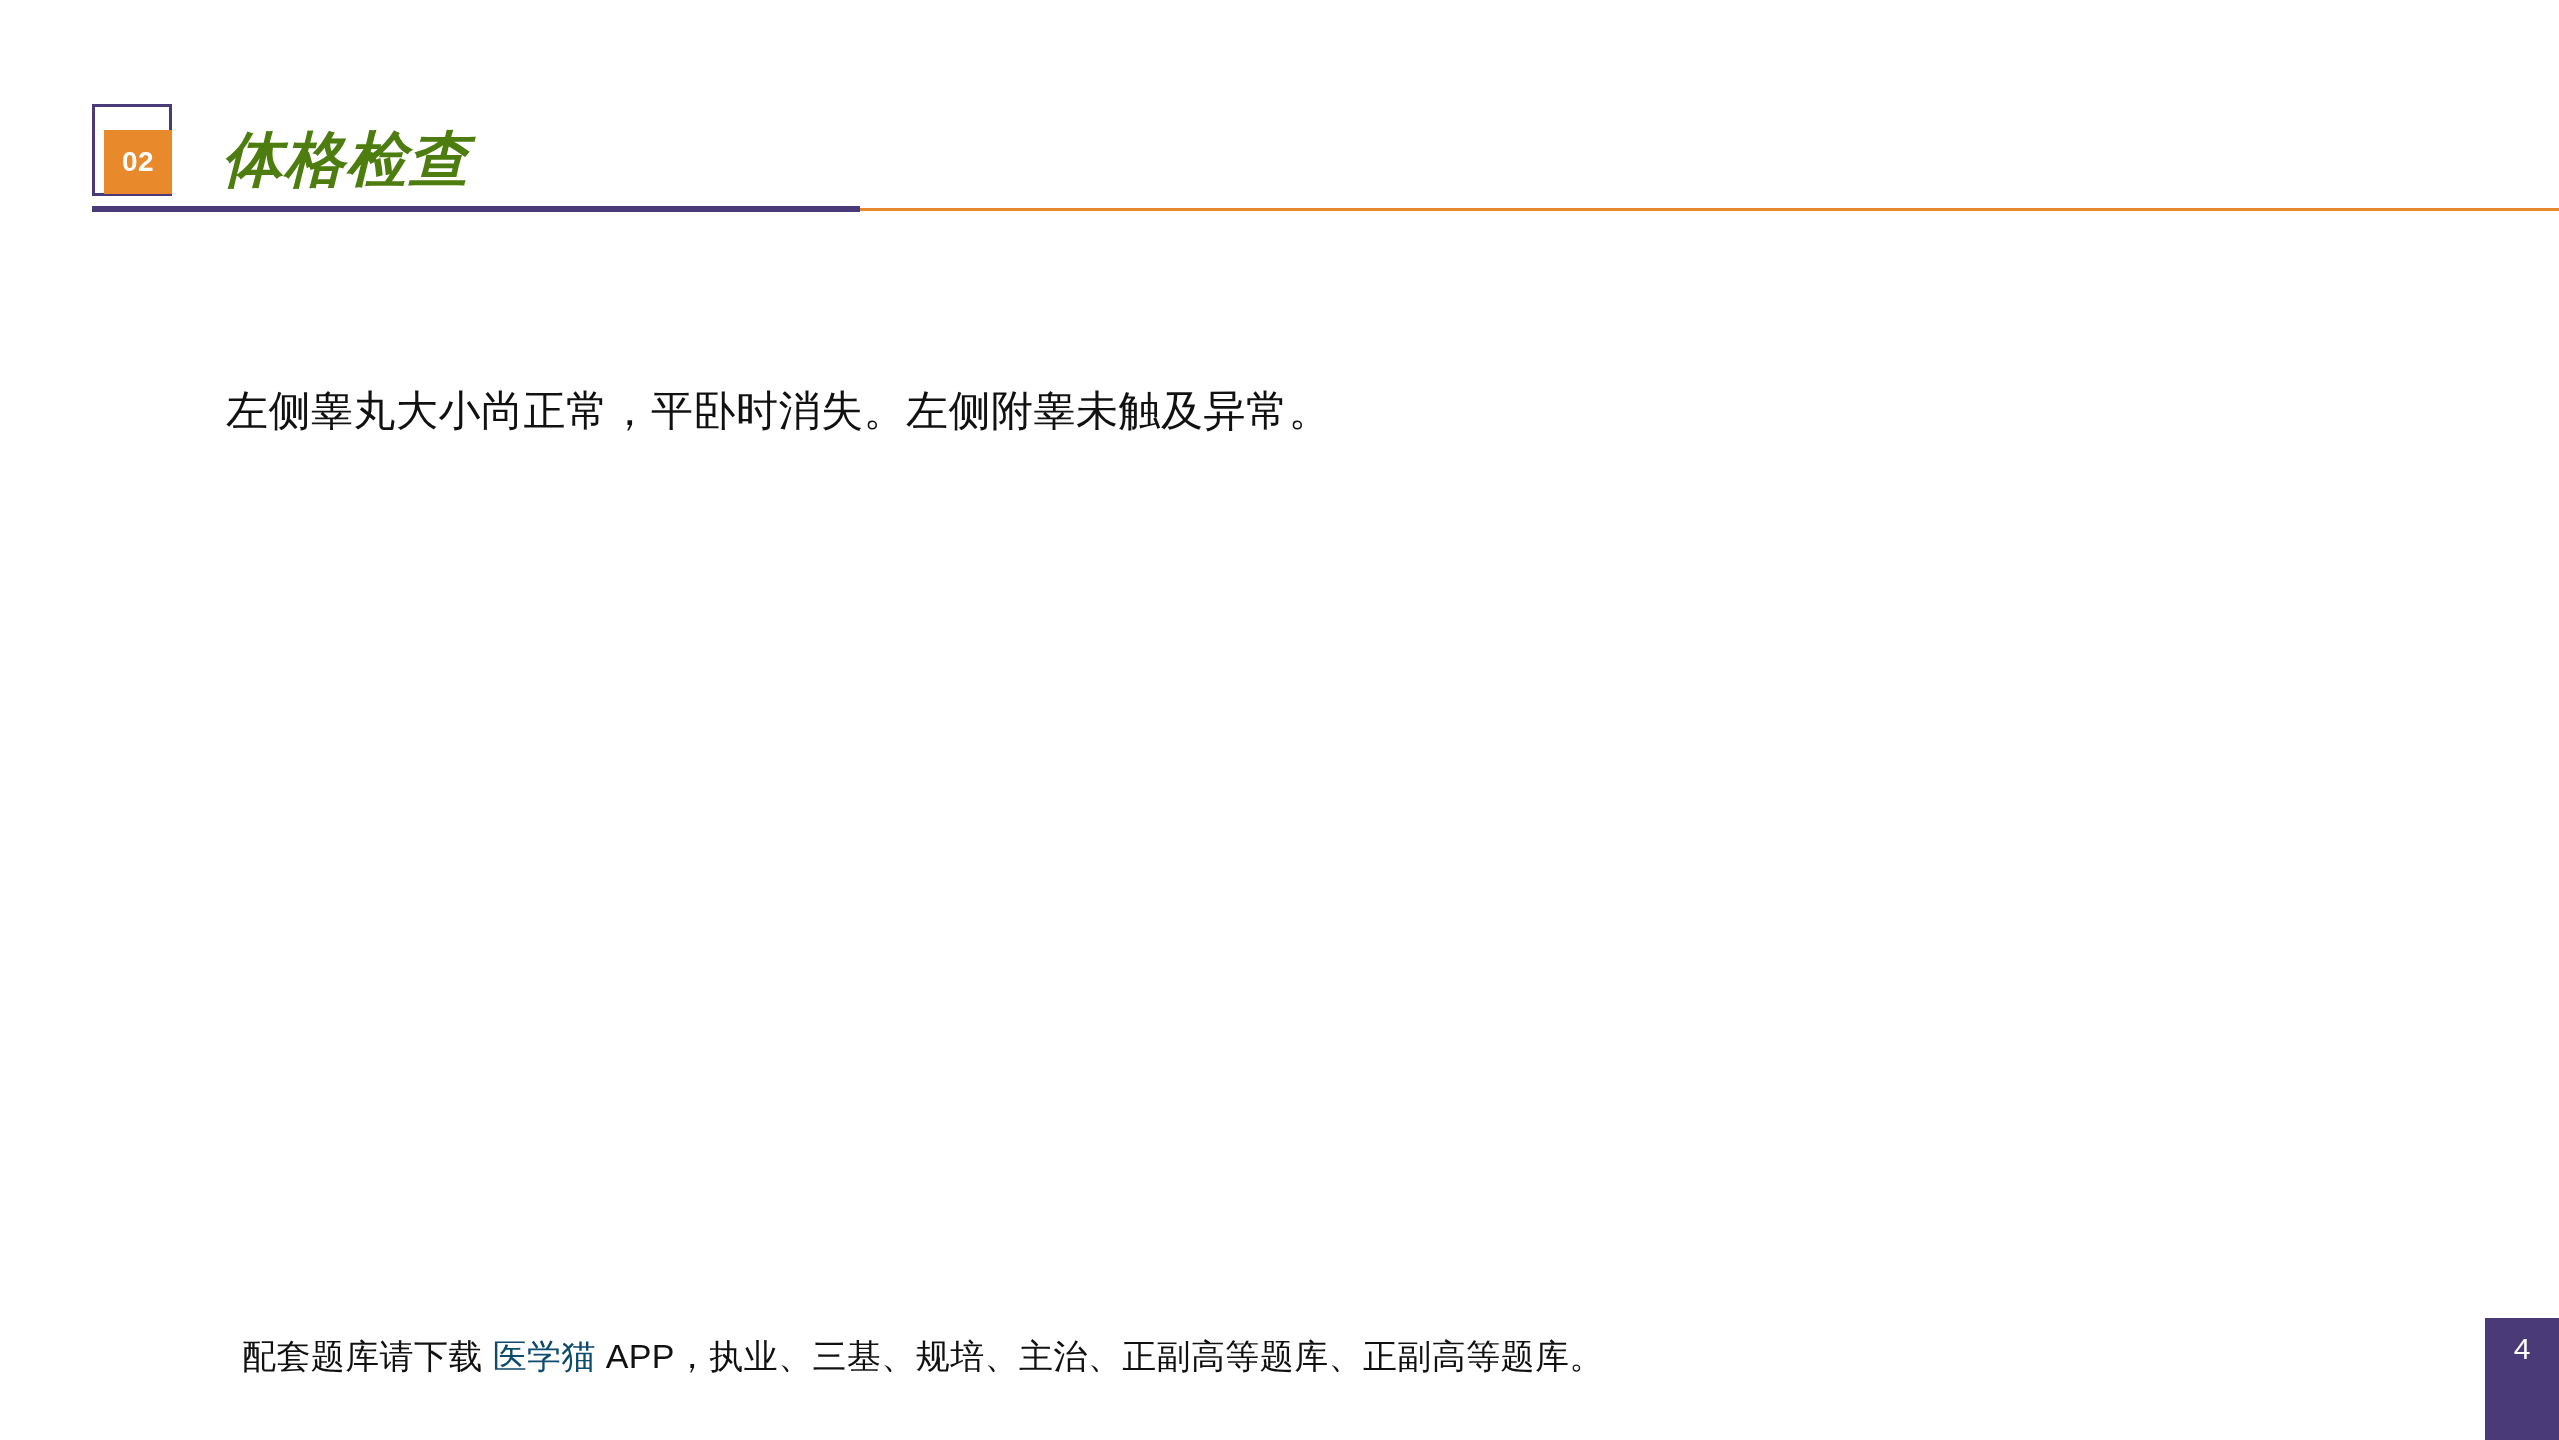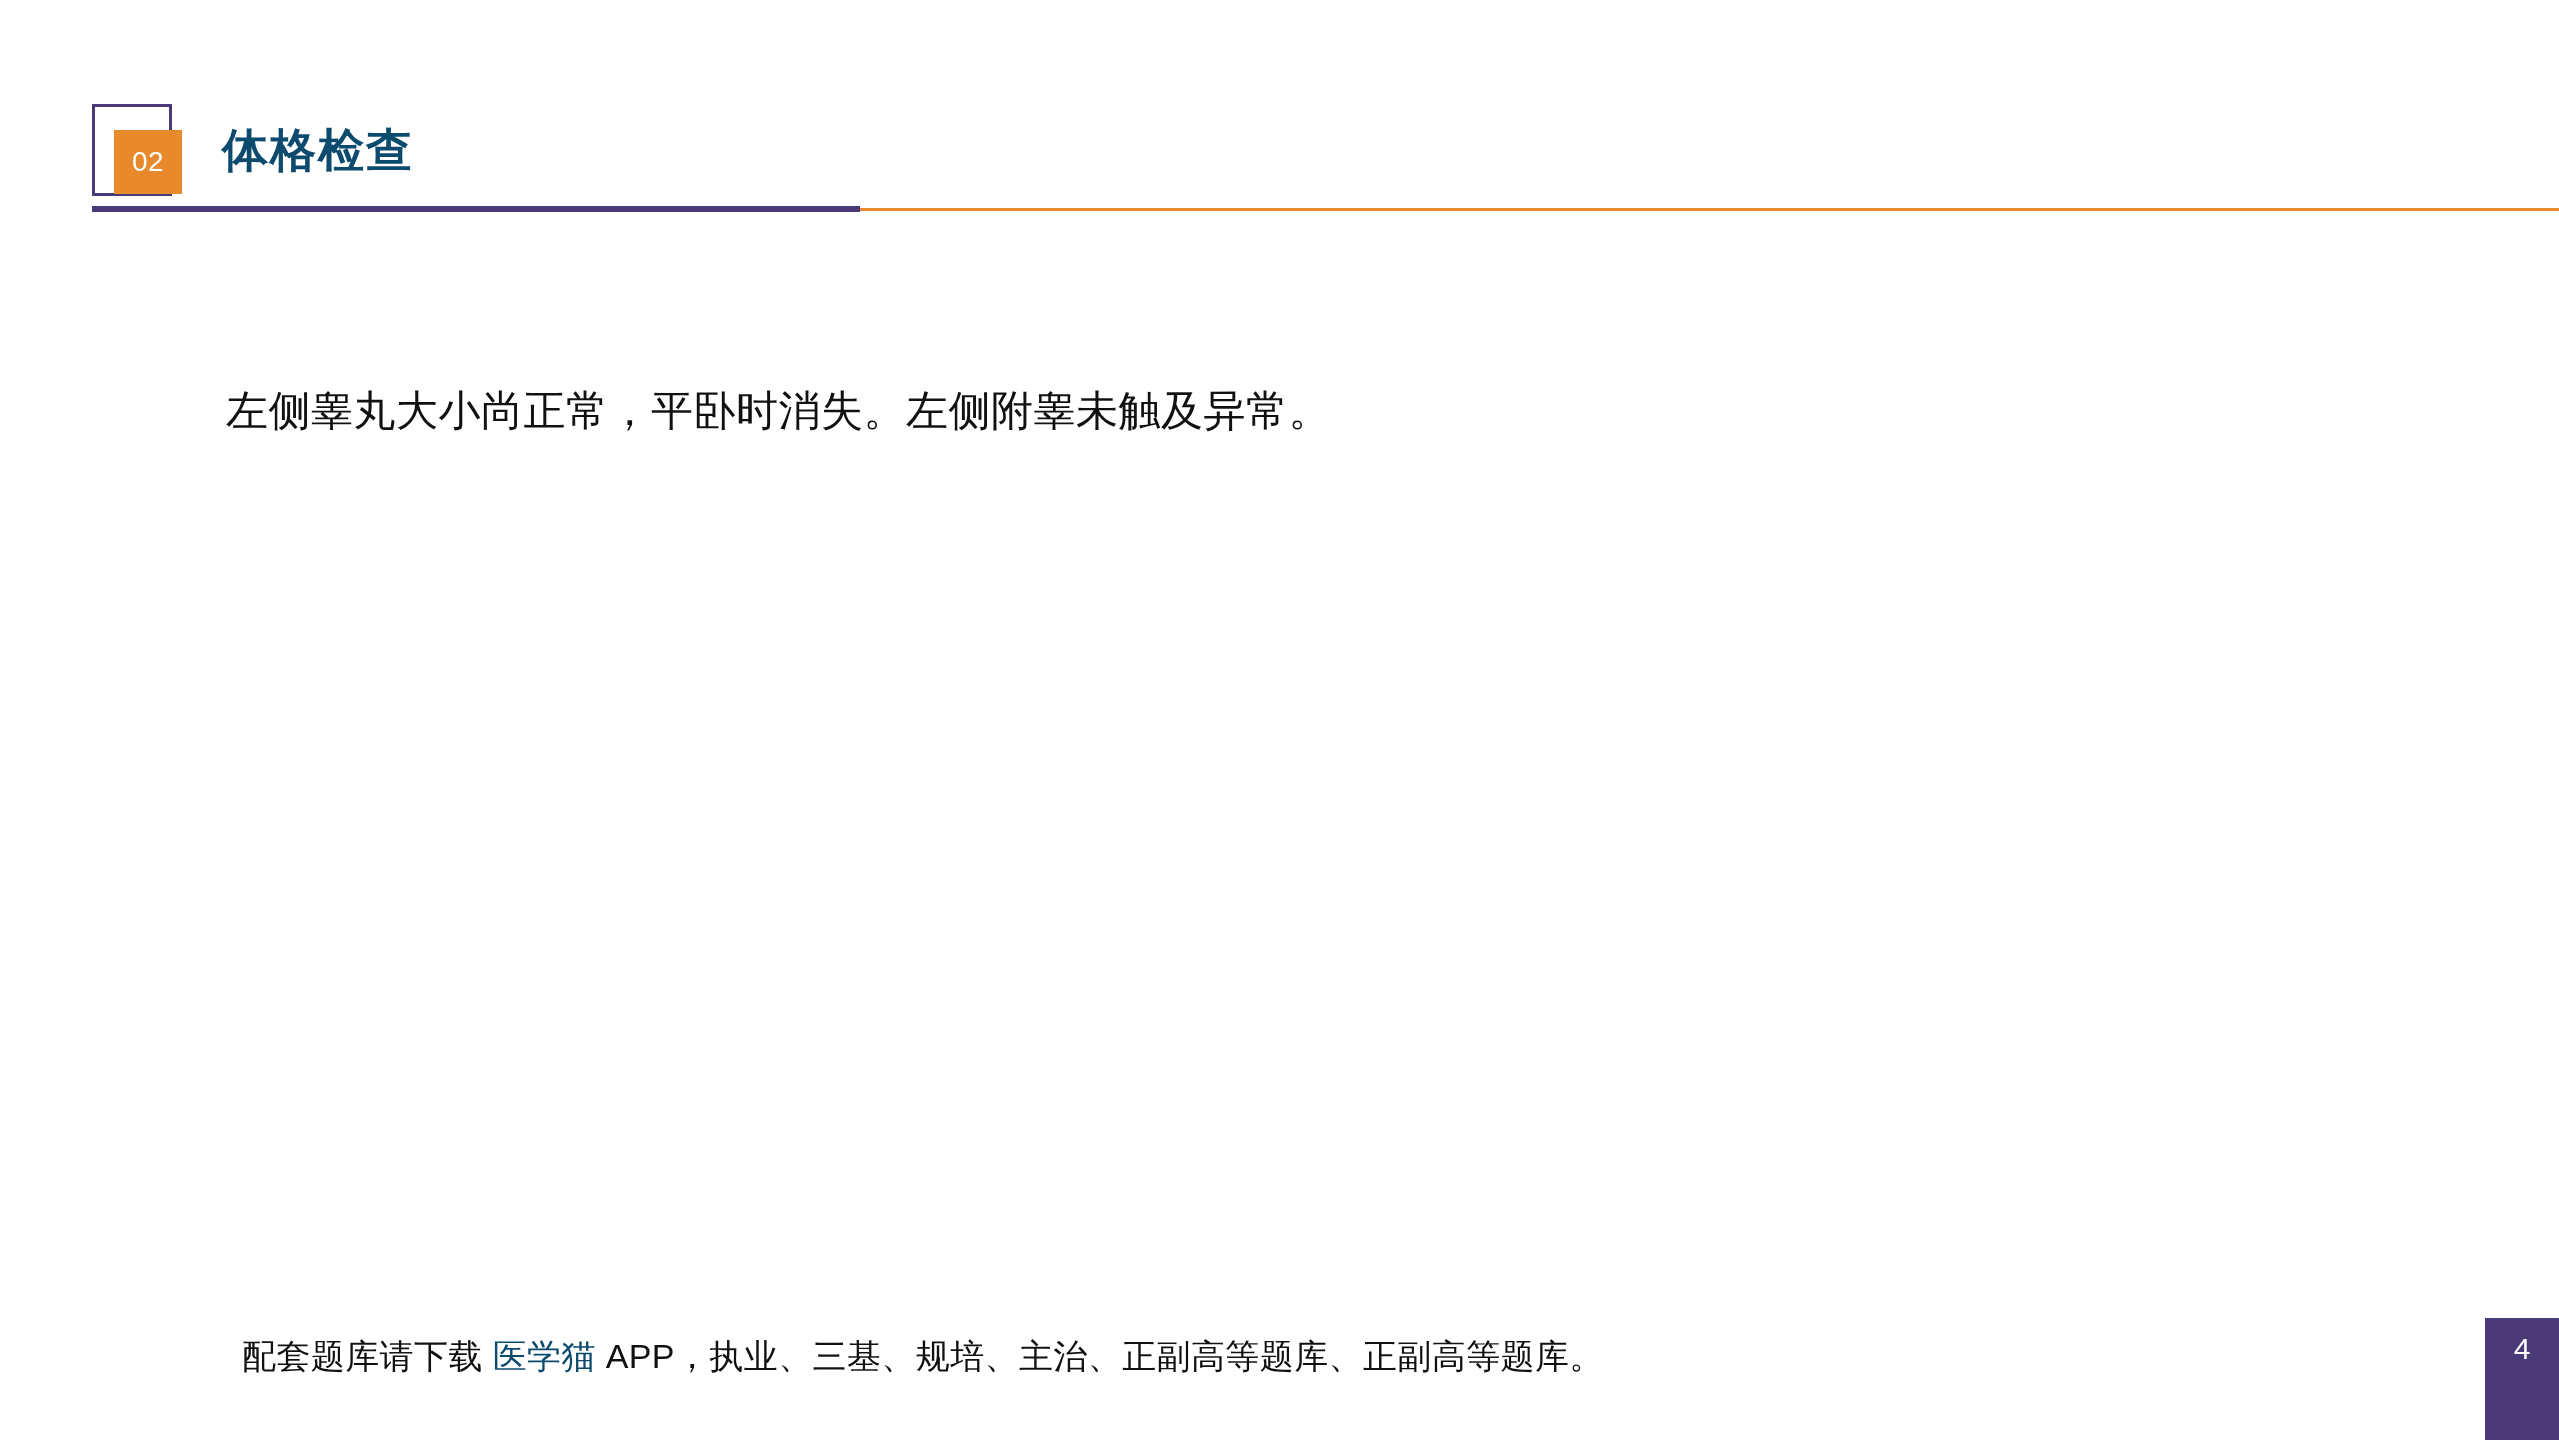--- a/index.html
+++ b/index.html
@@ -18,29 +18,30 @@
   
   .slide-header {
     position: absolute;
     top: 0;
     left: 0;
     width: 2559px;
     height: 210px;
   }
   .header-number-box {
     position: absolute;
-    left: 114px;
+    left: 104px;
     top: 130px;
     width: 68px;
     height: 64px;
     background: #E8892B;
     box-sizing: border-box;
     display: flex;
     align-items: center;
     justify-content: center;
+    font-weight: bold;
   }
   .header-number-box .num {
     color: #ffffff;
     font-size: 28px;
     line-height: 1;
     letter-spacing: 0.5px;
   }
   .header-number-outline {
     position: absolute;
     left: 92px;
@@ -48,25 +49,26 @@
     width: 80px;
     height: 92px;
     border: 3px solid #4B3A78;
     box-sizing: border-box;
     background: transparent;
   }
   .header-title {
     position: absolute;
     left: 222px;
     top: 120px;
-    font-size: 46px;
+    font-size: 60px;
     font-weight: bold;
-    color: #0c4a6e;
+    color: #4d7c0f;
     letter-spacing: 2px;
     white-space: nowrap;
+    font-style: italic;
   }
   .header-rule-left {
     position: absolute;
     left: 92px;
     top: 206px;
     width: 768px;
     height: 6px;
     background: #4B3A78;
   }
   .header-rule-right {

